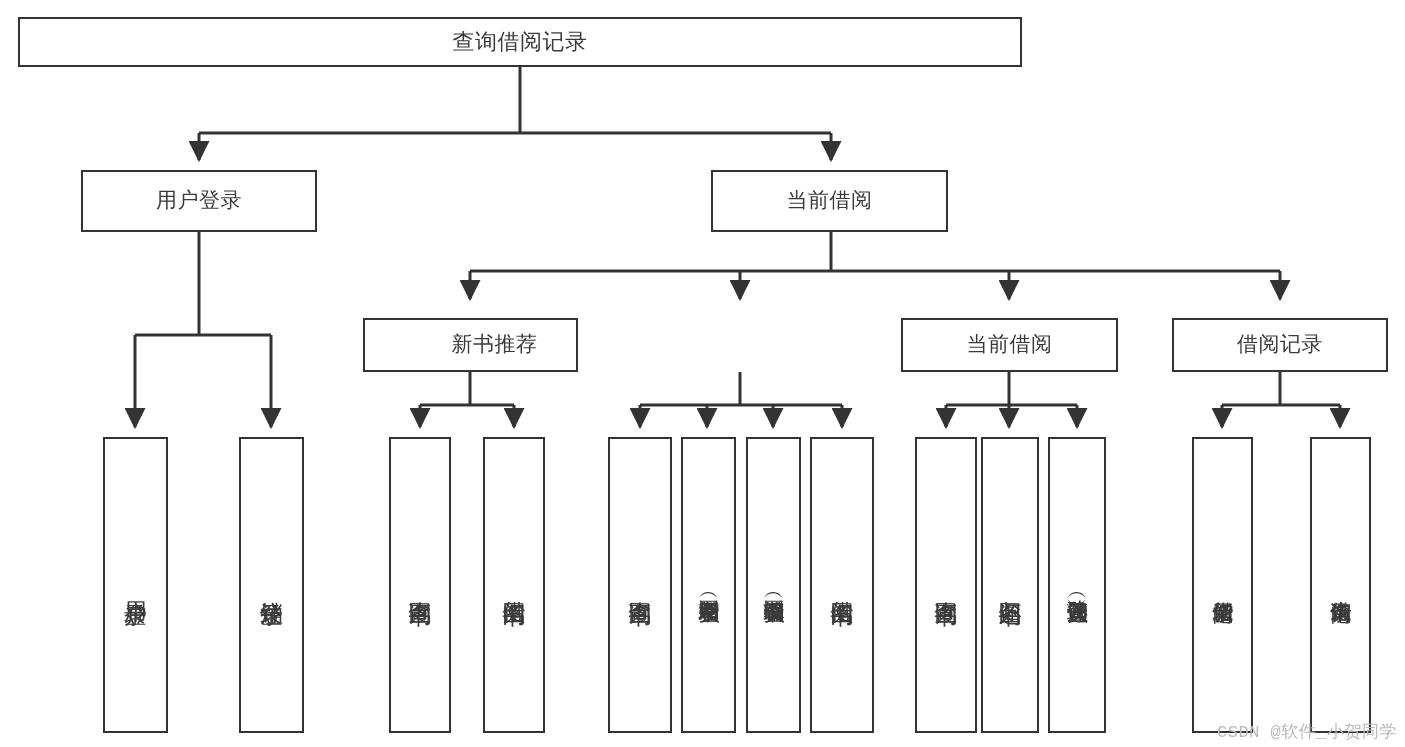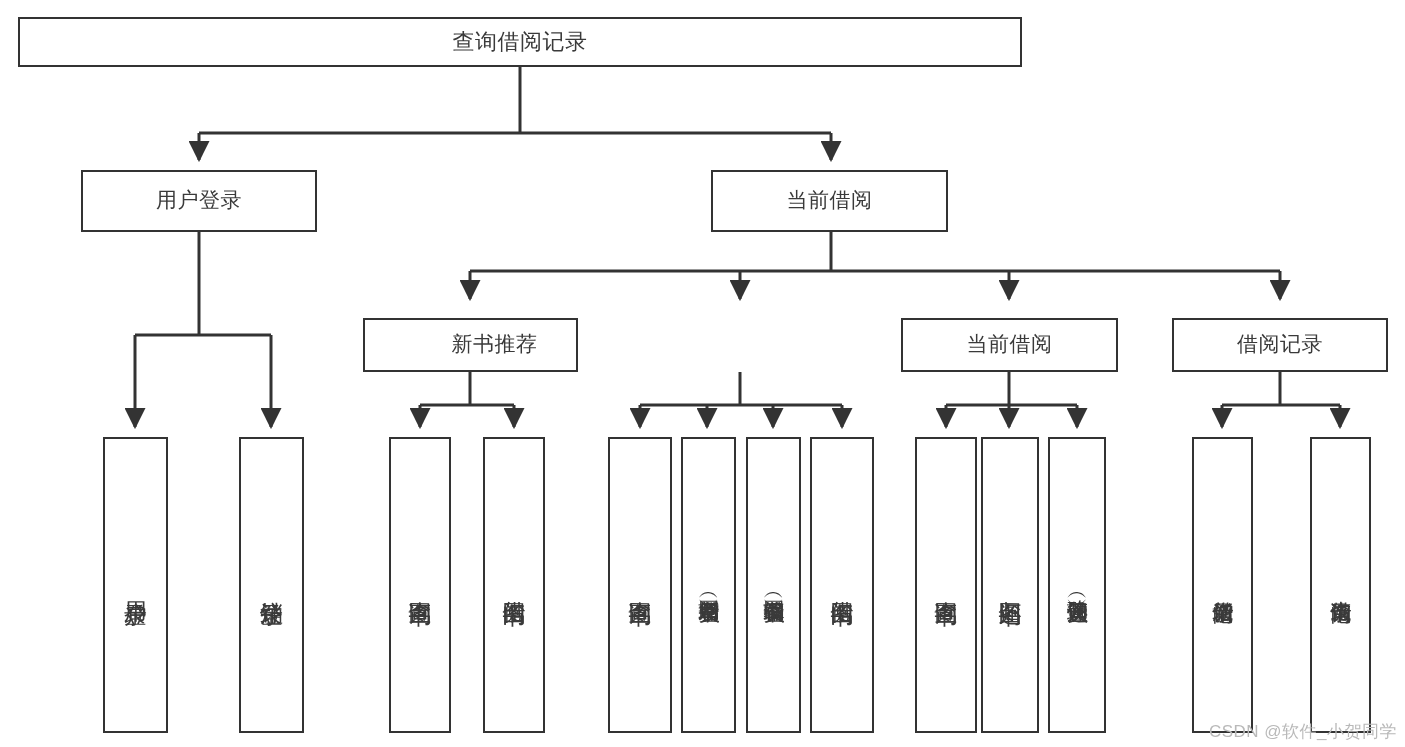--- a/index.html
+++ b/index.html
@@ -70,21 +70,21 @@
     letter-spacing: 0.5px;
   }
   #watermark {
     position: absolute;
     right: 8px;
     bottom: 4px;
     font-size: 17px;
     color: #b9b9b9;
     letter-spacing: 0.5px;
     white-space: nowrap;
-    font-family: Liberation Sans, sans-serif;
+    font-family: Liberation Mono, monospace;
   }
 </style>
 </head>
 <body>
 
 <div id="canvas">
 
   <svg class="edges" viewBox="0 0 1405 747">
     <defs>
       <marker id="arr" viewBox="0 0 10 10" refX="9" refY="5" markerWidth="7" markerHeight="7" orient="auto-start-reverse">

